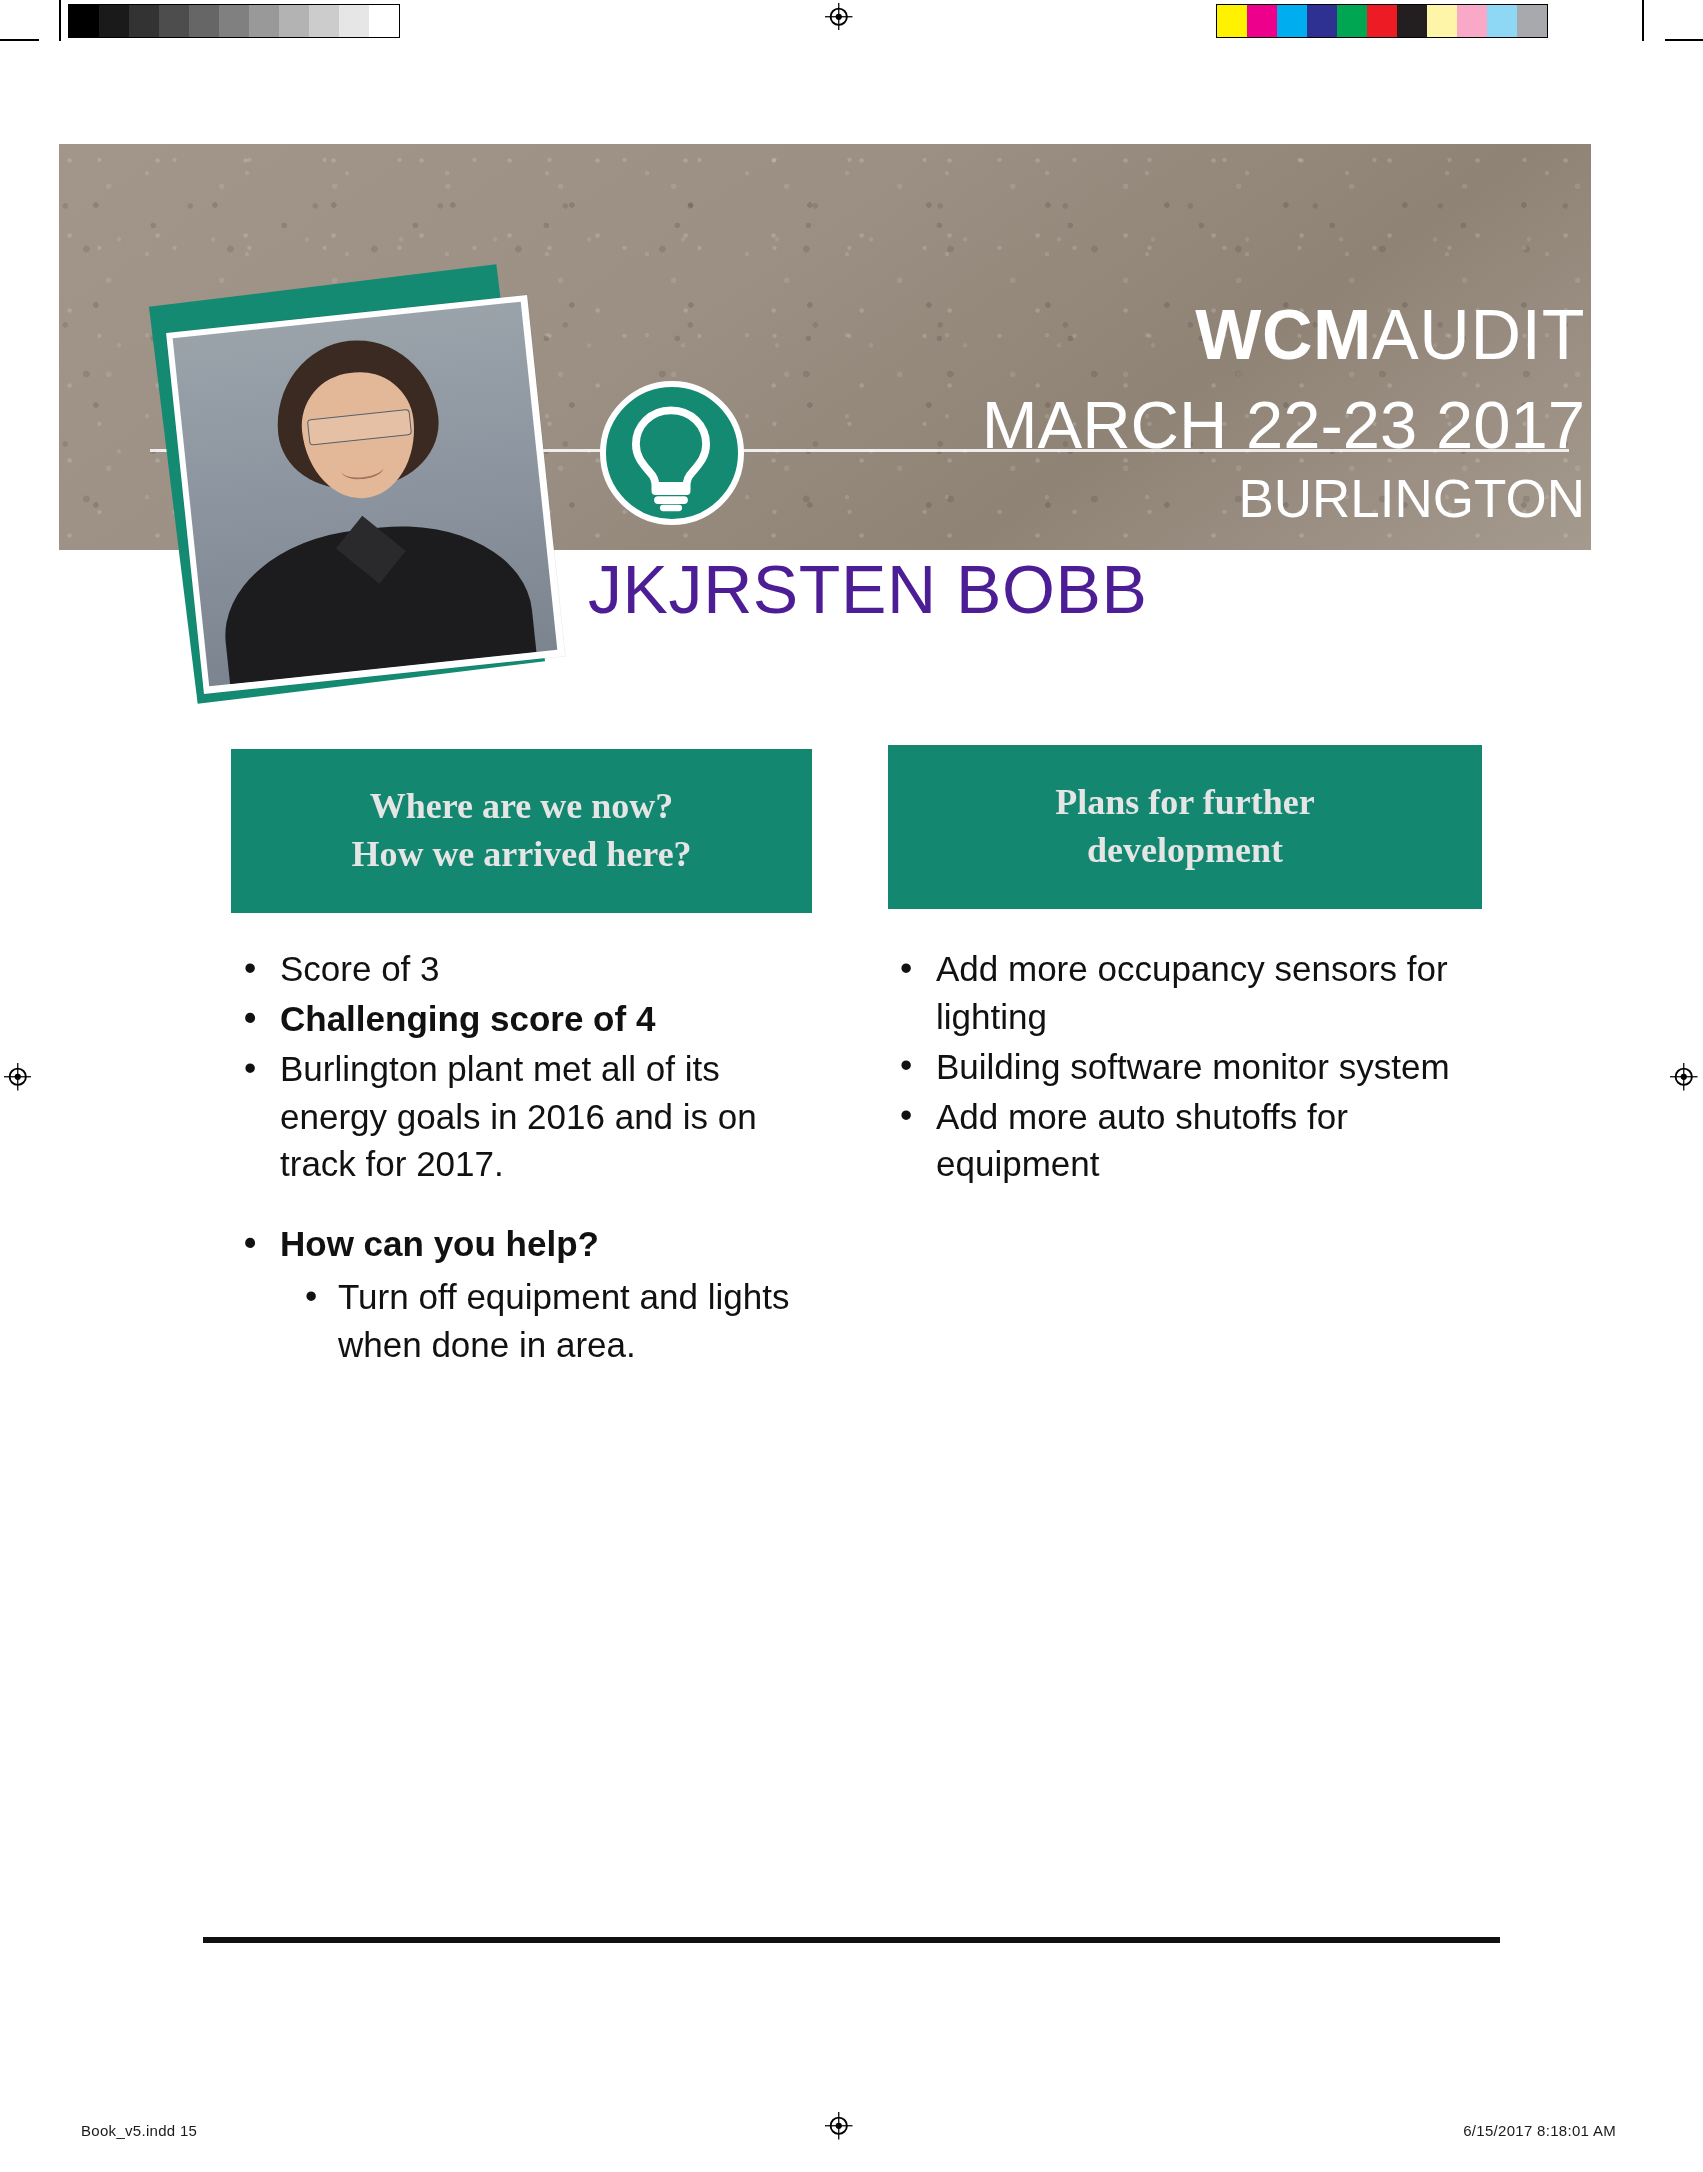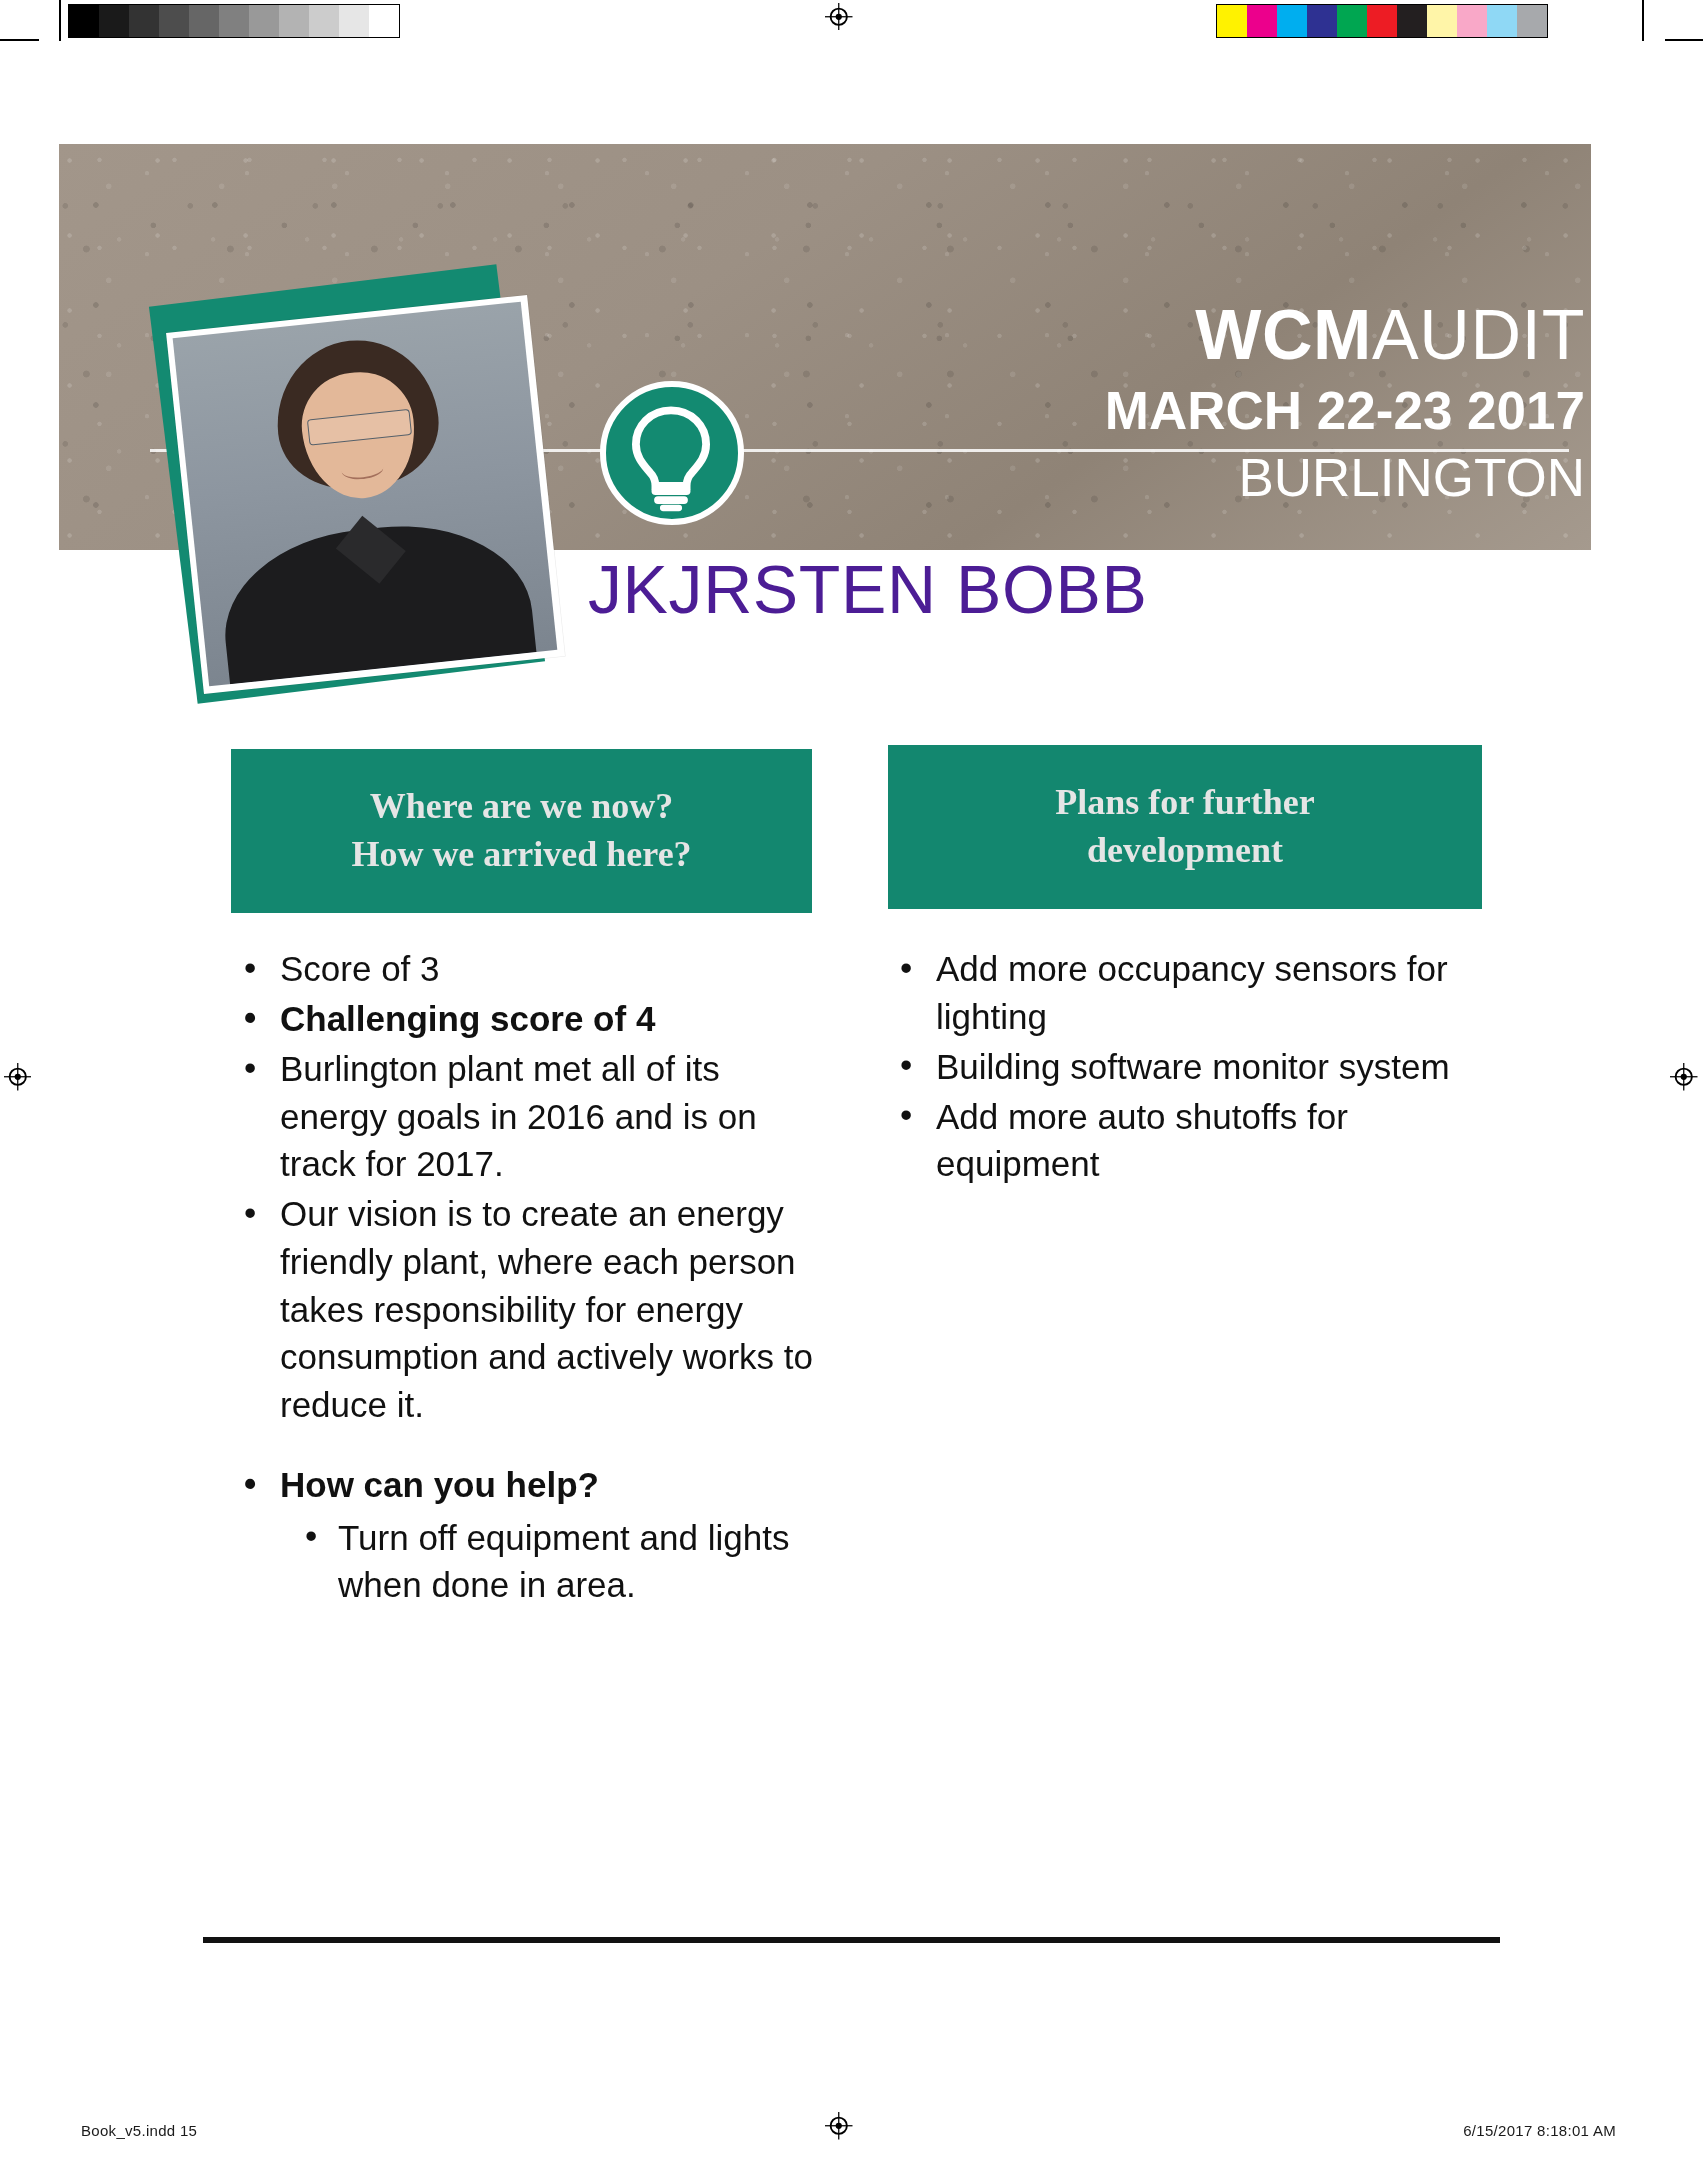--- a/index.html
+++ b/index.html
@@ -83,23 +83,23 @@
     line-height: 1;
   }
   .wcm-line {
     font-size: 70px;
     letter-spacing: 0.6px;
     white-space: nowrap;
   }
   .wcm-strong { font-weight: 700; }
   .wcm-light { font-weight: 300; }
   .date-line {
-    font-size: 53px;
-    font-weight: 700;
-    margin-top: 14px;
+    font-size: 67px;
+    font-weight: 400;
+    margin-top: 21px;
     white-space: nowrap;
   }
   .city-line {
     font-size: 53px;
     font-weight: 300;
     margin-top: 13.8px;
     white-space: nowrap;
   }
 
   
@@ -435,21 +435,20 @@
       <span>Where are we now?</span>
       <span>How we arrived here?</span>
     </div>
   </div>
 
   <div class="col-body left">
     <ul class="bullets">
       <li>Score of 3</li>
       <li class="bold">Challenging score of 4</li>
       <li>Burlington plant met all of its energy goals in 2016 and is on track for 2017.</li>
-      <li>Our vision is to create an energy friendly plant, where each person takes responsibility for energy consumption and actively works to reduce it.</li>
       <li class="bold spaced">
         <span>How can you help?</span>
         <ul class="sub">
           <li>Turn off equipment and lights when done in area.</li>
         </ul>
       </li>
     </ul>
   </div>
 
   <div class="col-head right">

